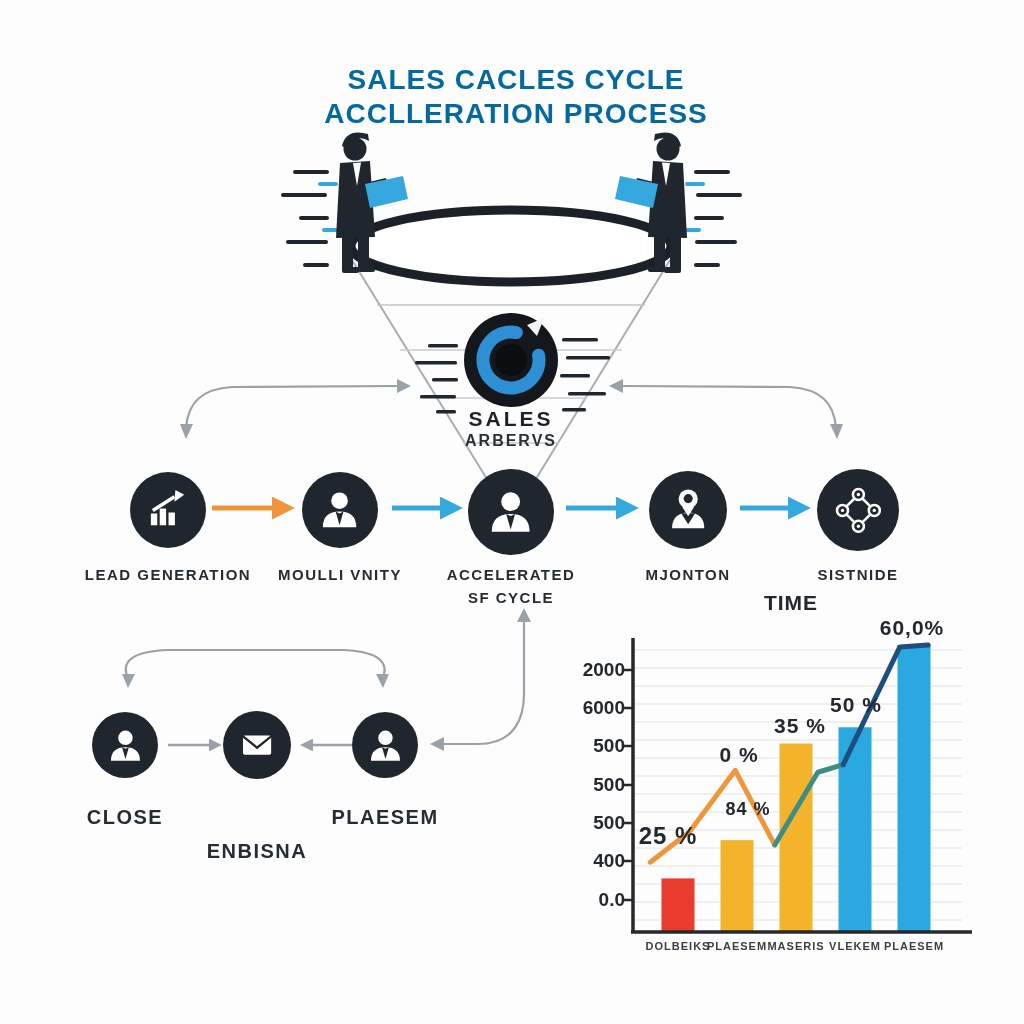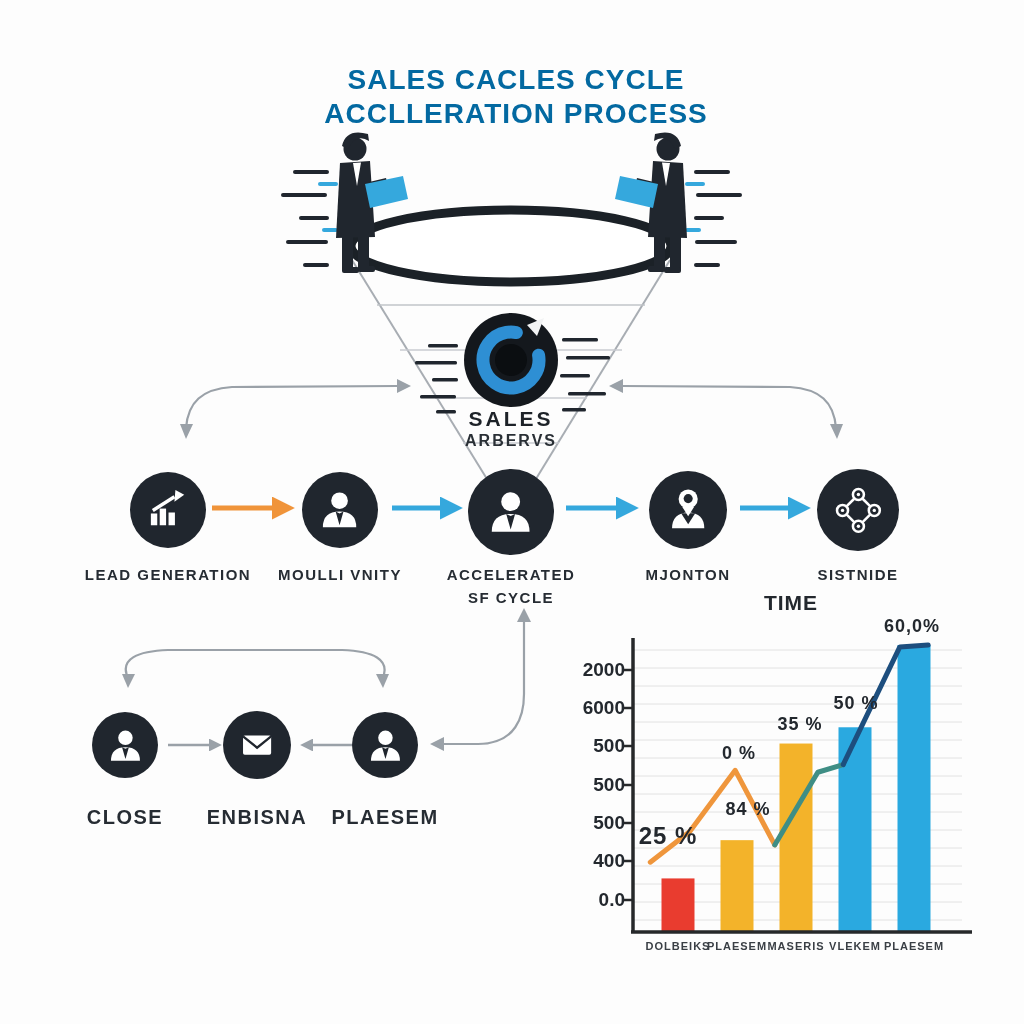--- a/index.html
+++ b/index.html
@@ -8,21 +8,21 @@
   #scene{position:absolute;left:0;top:0;z-index:1;}
   .txt{position:absolute;transform:translateX(-50%);white-space:nowrap;z-index:3;color:#262c33;font-weight:bold;}
   .title-line{font-size:28px;letter-spacing:1px;color:#0369a1;}
   .funnel-lab1{font-size:21px;letter-spacing:3px;color:#1d2228;}
   .funnel-lab2{font-size:16px;letter-spacing:2px;color:#2a3036;}
   .stage-label{font-size:15px;letter-spacing:1.5px;}
   .sub-label{font-size:20px;letter-spacing:1.5px;}
   .circ{position:absolute;border-radius:50%;background:#20262e;display:flex;align-items:center;justify-content:center;z-index:2;}
   .circ svg{width:62%;height:62%;}
   .chart-title{font-size:21px;letter-spacing:1px;color:#23282e;}
-  .pct{font-size:18px;letter-spacing:1px;color:#23282e;}
+  .pct{font-size:21px;letter-spacing:1px;color:#23282e;}
   .pct-big{font-size:24px;}
   .pct-sm{font-size:18px;}
   .ytick{position:absolute;left:553px;width:72px;text-align:right;font-weight:bold;font-size:19px;color:#23282e;z-index:3;}
   .xcat{position:absolute;transform:translateX(-50%);top:940px;font-size:11px;font-weight:bold;letter-spacing:1px;color:#3a3f45;z-index:3;}
 </style>
 </head>
 <body>
 
 <div id="stage">
 
@@ -240,21 +240,21 @@
   </div>
   <div class="circ" style="left:352px;top:712px;width:66px;height:66px;">
     <svg viewBox="0 0 48 48">
       <circle cx="24" cy="15" r="8.5" fill="#fff"></circle>
       <path d="M7,42 Q7,26 24,26 Q41,26 41,42 Z" fill="#fff"></path>
       <polygon points="24,28 20,26 24,40 28,26" fill="#20262e"></polygon>
     </svg>
   </div>
 
   <div class="txt sub-label" style="left:125px;top:806px;">CLOSE</div>
-  <div class="txt sub-label" style="left:257px;top:806px;">ENBISNA</div>
+  <div class="txt sub-label" style="left:257px;top:840px;">ENBISNA</div>
   <div class="txt sub-label" style="left:385px;top:806px;">PLAESEM</div>
 
   <div class="txt chart-title" style="left:771px;top:591px;margin-left:20px;">TIME</div>
 
   <div class="ytick" style="top:659px;">2000</div>
   <div class="ytick" style="top:697px;">6000</div>
   <div class="ytick" style="top:735px;">500</div>
   <div class="ytick" style="top:774px;">500</div>
   <div class="ytick" style="top:812px;">500</div>
   <div class="ytick" style="top:850px;">400</div>

